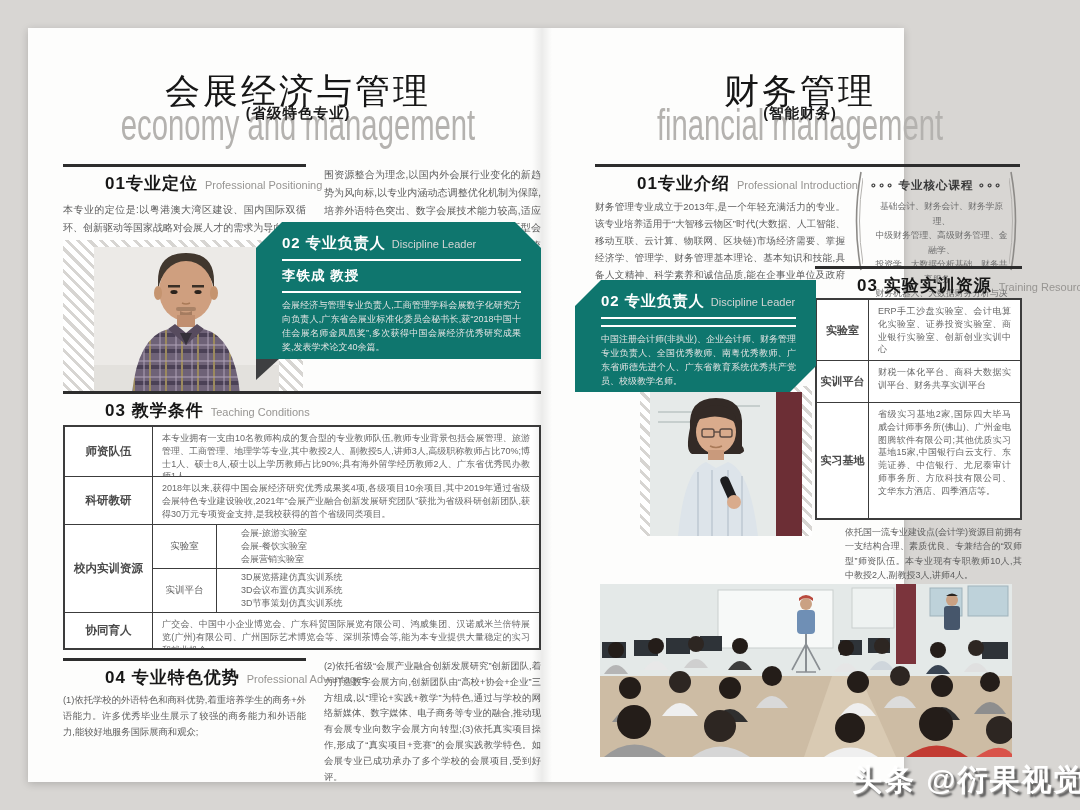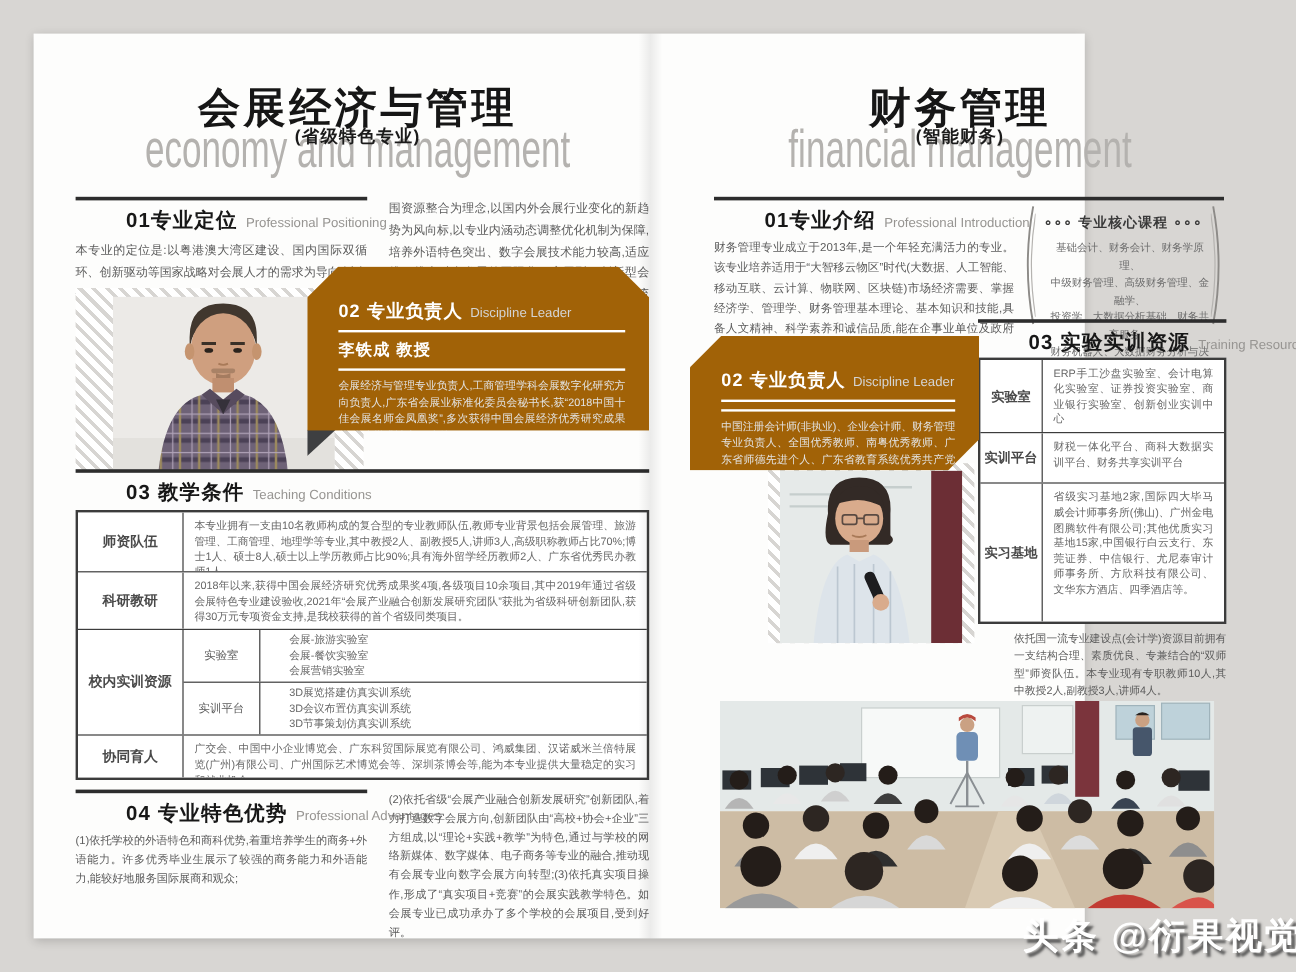--- a/index.html
+++ b/index.html
@@ -3,33 +3,33 @@
 <meta charset="utf-8">
 <style>
   html,body{margin:0;padding:0;}
   body{width:1080px;height:810px;background:#d8d6d3;font-family:"Liberation Sans",sans-serif;}
   .stage{position:relative;width:1080px;height:810px;overflow:hidden;background:#d8d6d3;}
   .spread{position:absolute;left:28px;top:28px;width:876px;height:754px;background:#fdfdfc;box-shadow:0 2px 8px rgba(0,0,0,.18);}
   .fold{position:absolute;left:504px;top:0;width:20px;height:754px;background:linear-gradient(to right,rgba(0,0,0,0),rgba(0,0,0,.07),rgba(0,0,0,0));pointer-events:none;}
   .abs{position:absolute;}
   
   .title-wrap{position:absolute;width:430px;height:100px;text-align:center;}
-  .title-zh{margin:0;font-size:35px;line-height:1;font-weight:bold;color:#161616;letter-spacing:3px;}
+  .title-zh{margin:0;font-size:35px;line-height:1;font-weight:normal;color:#161616;letter-spacing:3px;}
   .title-ghost{position:absolute;top:27px;left:0;width:100%;text-align:center;font-size:34px;color:#b4b2af;white-space:nowrap;transform:scale(.86,1.3);transform-origin:center top;font-weight:400;}
   .title-sub{position:absolute;top:31px;left:0;width:100%;text-align:center;font-size:14.5px;font-weight:bold;color:#1b1b1b;letter-spacing:1px;}
   
   .rule{height:3px;background:#2d2d2d;}
   .sec-head{margin-top:5px;white-space:nowrap;margin-left:42px;}
   .sec-zh{font-size:17px;font-weight:bold;color:#171717;letter-spacing:1px;}
   .sec-en{font-size:11px;color:#979592;margin-left:7px;}
   .body-txt{font-size:10px;line-height:1.78;color:#5c5c5c;text-align:justify;}
   
   .hatch{background:repeating-linear-gradient(45deg,#ffffff 0 5px,#d7d5d2 5px 8px);}
   
-  .callout{background:#a16207;color:#fff;padding:28px 20px 10px 26px;box-sizing:border-box;}
+  .callout{background:#0f766e;color:#fff;padding:12px 20px 10px 26px;box-sizing:border-box;}
   .co-l{clip-path:polygon(26px 0,calc(100% - 26px) 0,100% 26px,100% 100%,0 100%,0 26px);}
   .co-r{clip-path:polygon(26px 0,100% 0,100% calc(100% - 26px),calc(100% - 26px) 100%,0 100%,0 26px);}
   .co-head-zh{font-size:15px;font-weight:bold;letter-spacing:1px;}
   .co-head-en{font-size:11px;color:#d4d4d4;margin-left:6px;}
   .co-sep{height:2px;background:#fff;margin:6px 0;}
   .co-name{font-size:13.5px;font-weight:bold;letter-spacing:1px;}
   .co-bio{font-size:9px;line-height:1.55;color:#e3e3e3;text-align:justify;margin-top:4px;}
   .fold-tri{background:#3e3f41;clip-path:polygon(0 0,100% 0,0 100%);}
   
   .tbl{border:2px solid #3c3c3c;box-sizing:border-box;background:#fff;}

